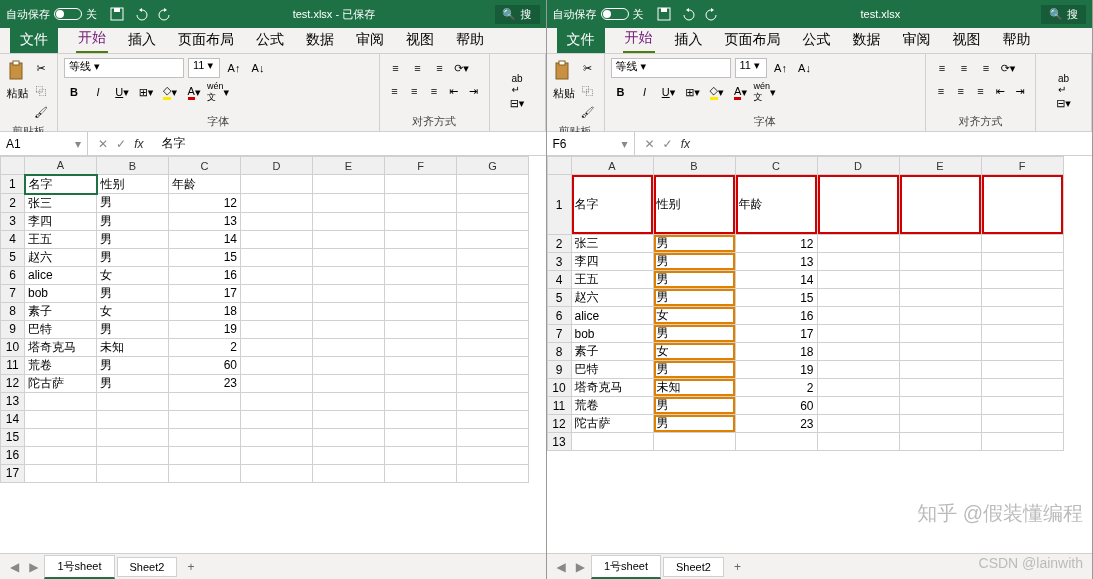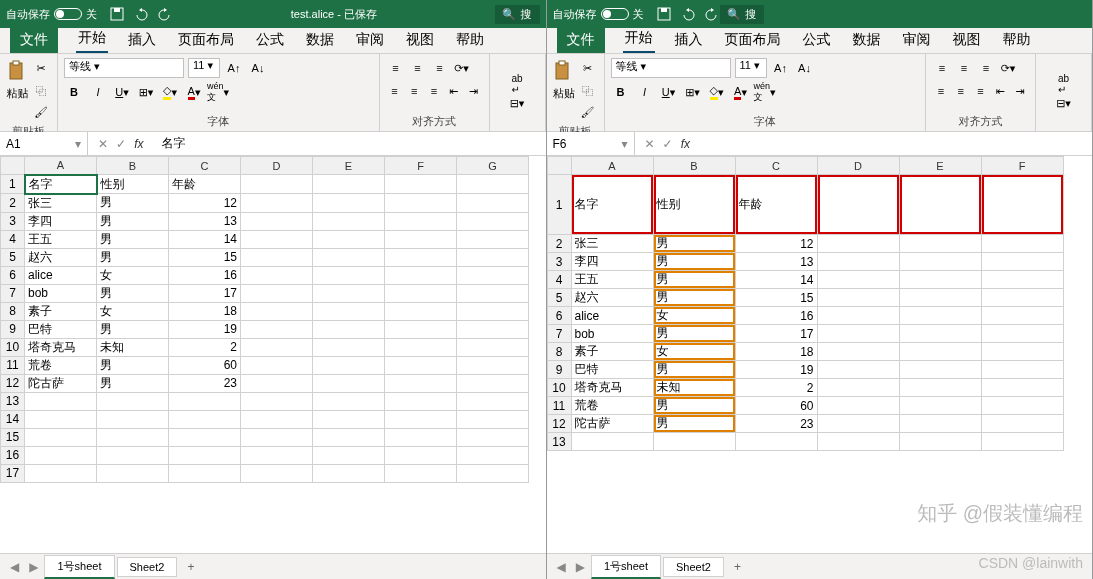--- a/index.html
+++ b/index.html
@@ -11,21 +11,21 @@
 .titlebar .autosave { display:flex; align-items:center; gap:4px; }
 .titlebar .toggle { width:28px; height:12px; border:1px solid #fff; border-radius:6px; position:relative; }
 .titlebar .toggle::after { content:""; width:8px; height:8px; background:#fff; border-radius:50%; position:absolute; left:1px; top:1px; }
 .titlebar .tb-icons { display:flex; gap:8px; margin-left:12px; }
 .titlebar .tb-icon { width:16px; height:16px; display:flex; align-items:center; justify-content:center; }
 .titlebar .filename { flex:1; text-align:center; }
 .titlebar .search { background:#165c38; padding:2px 8px; display:flex; align-items:center; gap:4px; }
 .menubar { background:#f3f2f1; height:26px; display:flex; align-items:flex-end; padding:0 10px; gap:18px; border-bottom:1px solid #d0d0d0; }
 .menubar .mi { padding:4px 2px; font-size:14px; cursor:pointer; }
 .menubar .mi.file { background:#1e7145; color:#fff; padding:4px 10px; }
-.menubar .mi.active { border-bottom:2px solid #0c4a6e; color:#000000; }
+.menubar .mi.active { border-bottom:2px solid #4d7c0f; color:#701a75; }
 .ribbon { background:#f3f2f1; height:78px; display:flex; border-bottom:1px solid #d0d0d0; font-size:11px; }
 .rgroup { border-right:1px solid #d0d0d0; padding:4px 6px 2px; display:flex; flex-direction:column; justify-content:space-between; }
 .rgroup .label { text-align:center; font-size:11px; color:#444; padding-top:2px; }
 .clip { width:58px; }
 .clip-btns { display:flex; gap:2px; }
 .paste-big { width:28px; height:44px; display:flex; flex-direction:column; align-items:center; justify-content:center; gap:2px; }
 .smallbtn { width:20px; height:20px; display:flex; align-items:center; justify-content:center; border:1px solid transparent; }
 .font-group { flex:1; }
 .font-row { display:flex; gap:4px; align-items:center; margin-bottom:4px; }
 .font-select { border:1px solid #c0c0c0; height:20px; padding:0 4px; font-size:11px; background:#fff; }
@@ -86,21 +86,21 @@
               <path d="M8 1 L5 3 L8 5Z" fill="#fff"></path>
             </svg>
           </span>
       <span class="tb-icon">
             <svg width="14" height="14" viewBox="0 0 14 14">
               <path d="M6 3 A5 5 0 1 0 11 8" fill="none" stroke="#fff"></path>
               <path d="M6 1 L9 3 L6 5Z" fill="#fff"></path>
             </svg>
           </span>
     </div>
-    <div class="filename">test.alice - 已保存</div>
+    <div class="filename">test.xlsx - 已保存</div>
     <div class="search">
       <span>🔍</span>
       <span>搜</span>
     </div>
   </div>
 
   <div class="menubar">
     <div class="mi file">文件</div>
     <div class="mi active">开始</div>
     <div class="mi">插入</div>
@@ -408,20 +408,21 @@
               <path d="M8 1 L5 3 L8 5Z" fill="#fff"></path>
             </svg>
           </span>
       <span class="tb-icon">
             <svg width="14" height="14" viewBox="0 0 14 14">
               <path d="M6 3 A5 5 0 1 0 11 8" fill="none" stroke="#fff"></path>
               <path d="M6 1 L9 3 L6 5Z" fill="#fff"></path>
             </svg>
           </span>
     </div>
+    <div class="filename">test.xlsx</div>
     <div class="search">
       <span>🔍</span>
       <span>搜</span>
     </div>
   </div>
 
   <div class="menubar">
     <div class="mi file">文件</div>
     <div class="mi active">开始</div>
     <div class="mi">插入</div>

